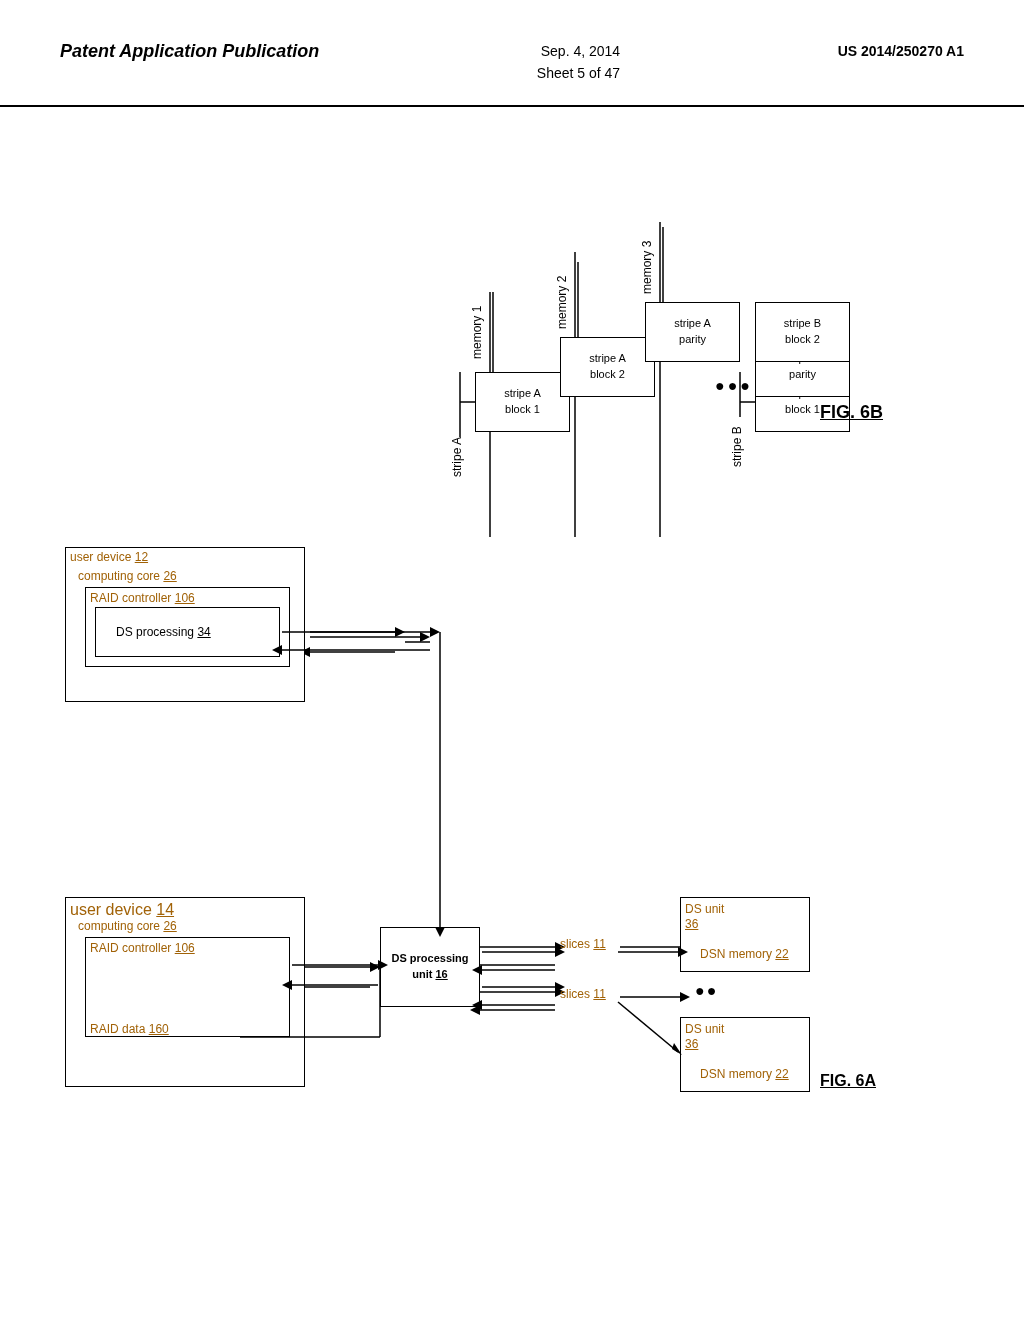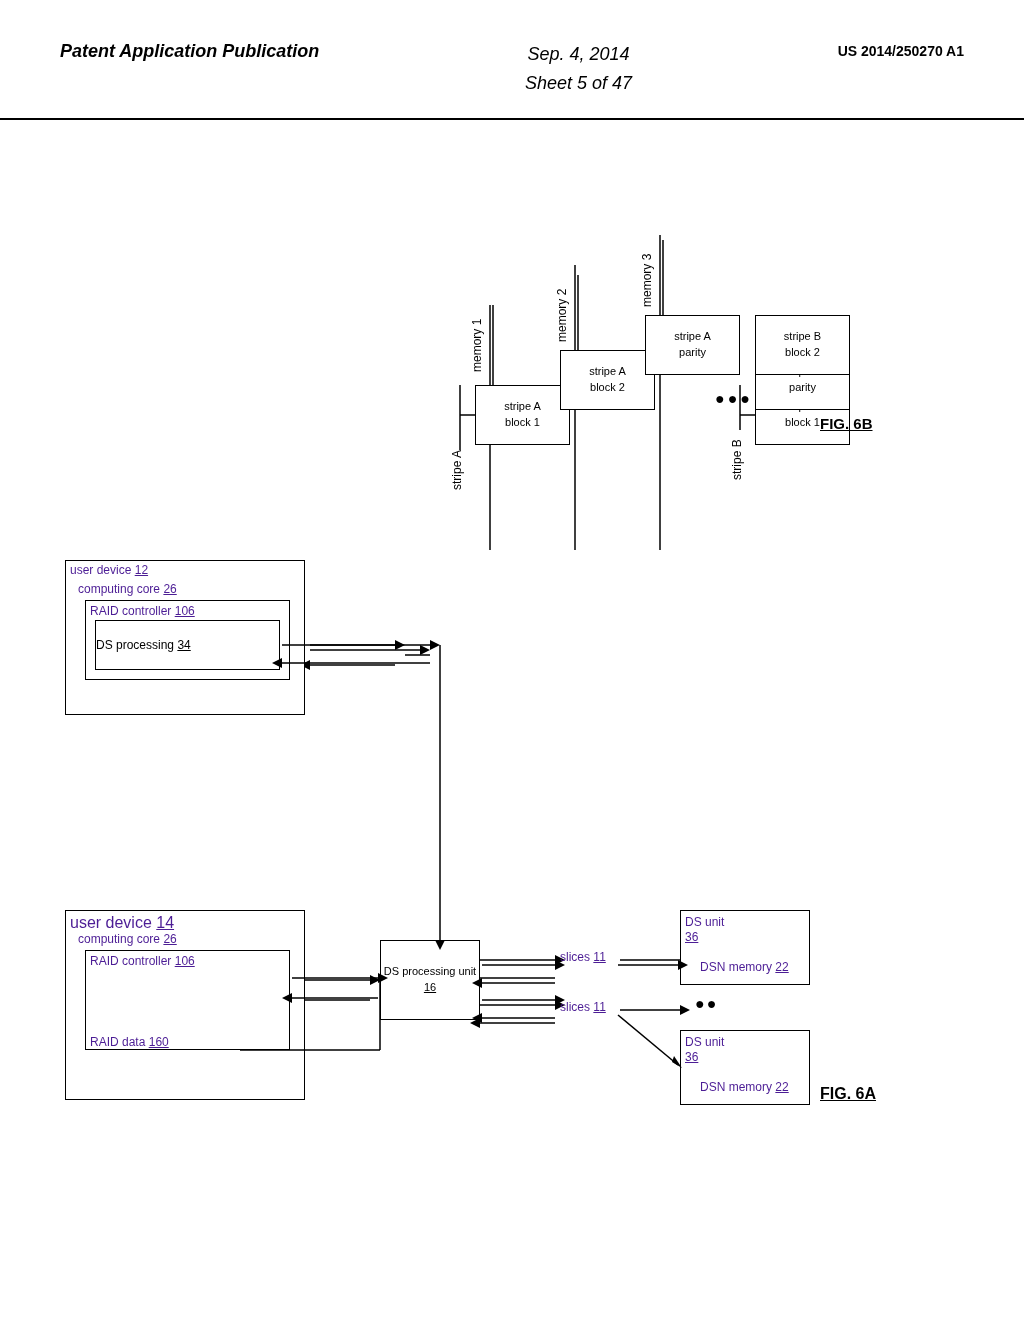--- a/index.html
+++ b/index.html
@@ -29,24 +29,23 @@
 
     .header-left {
       font-size: 18px;
       font-weight: bold;
       font-style: italic;
       max-width: 310px;
       line-height: 1.3;
     }
 
     .header-center {
-      font-size: 18px;
-      text-align: center;
+      font-size: 14px;
+      text-align: right;
       line-height: 1.6;
-      font-style: italic;
     }
 
     .header-right {
       font-size: 14px;
       text-align: right;
       line-height: 1.6;
       font-weight: bold;
     }
 
     .diagram-area {
@@ -58,21 +57,21 @@
     
     .box {
       position: absolute;
       border: 1.5px solid #000;
       background: #fff;
     }
 
     .label {
       position: absolute;
       font-size: 12px;
-      color: #4c1d95;
+      color: #a16207;
       line-height: 1.3;
     }
 
     .label-rotated {
       position: absolute;
       font-size: 12px;
       color: #000;
       writing-mode: vertical-rl;
       transform: rotate(180deg);
       line-height: 1.3;
@@ -205,54 +204,54 @@
     <div class="box" style="left:755px; top:230px; width:95px; height:60px; display:flex; align-items:center; justify-content:center; text-align:center;">
       <span style="font-size:11px; line-height:1.4;">stripe B<br>parity</span>
     </div>
 
     <div class="box" style="left:755px; top:195px; width:95px; height:60px; display:flex; align-items:center; justify-content:center; text-align:center;">
       <span style="font-size:11px; line-height:1.4;">stripe B<br>block 2</span>
     </div>
 
     <div class="dots" style="left:715px; top:270px; font-size:16px; letter-spacing:3px;">●●●</div>
 
-    <div class="fig-label" style="left:820px; top:295px; font-size:15px;">FIG. 6B</div>
+    <div class="fig-label" style="left:820px; top:295px; font-size:18px;">FIG. 6B</div>
 
     <div class="box" style="left:65px; top:440px; width:240px; height:155px;">
     </div>
 
     <div class="label" style="left:70px; top:443px; font-size:12px;">user device <span class="underline">12</span></div>
 
     <div class="label" style="left:78px; top:462px; font-size:12px;">computing core <span class="underline">26</span></div>
 
     <div class="box" style="left:85px; top:480px; width:205px; height:80px;">
     </div>
 
     <div class="label" style="left:90px; top:484px; font-size:12px;">RAID controller <span class="underline">106</span></div>
 
-    <div class="box" style="left:95px; top:500px; width:185px; height:50px; display:flex; align-items:center; padding-left:0;">
+    <div class="box" style="left:95px; top:500px; width:185px; height:50px; display:flex; align-items:center; padding-left:20px;">
       <span style="font-size:12px;">DS processing <span class="underline">34</span></span>
     </div>
 
     <div class="box" style="left:65px; top:790px; width:240px; height:190px;">
     </div>
 
     <div class="label" style="left:70px; top:793px; font-size:16px;">user device <span class="underline">14</span></div>
 
     <div class="label" style="left:78px; top:812px; font-size:12px;">computing core <span class="underline">26</span></div>
 
     <div class="box" style="left:85px; top:830px; width:205px; height:100px;">
     </div>
 
     <div class="label" style="left:90px; top:834px; font-size:12px;">RAID controller <span class="underline">106</span></div>
 
     <div class="label" style="left:90px; top:915px; font-size:12px;">RAID data <span class="underline">160</span></div>
 
     <div class="box" style="left:380px; top:820px; width:100px; height:80px; display:flex; align-items:center; justify-content:center; text-align:center;">
-      <span style="font-size:11px; line-height:1.4;">DS processing unit <span class="underline">16</span></span>
+      <span style="font-size:11px; line-height:1.4;font-weight:bold;">DS processing unit <span class="underline">16</span></span>
     </div>
 
     <div class="label" style="left:560px; top:830px; font-size:12px;">slices <span class="underline">11</span></div>
 
     <div class="label" style="left:560px; top:880px; font-size:12px;">slices <span class="underline">11</span></div>
 
     <div class="box" style="left:680px; top:790px; width:130px; height:75px;">
     </div>
 
     <div class="label" style="left:685px; top:795px; font-size:12px;">DS unit<br><span class="underline">36</span></div>

